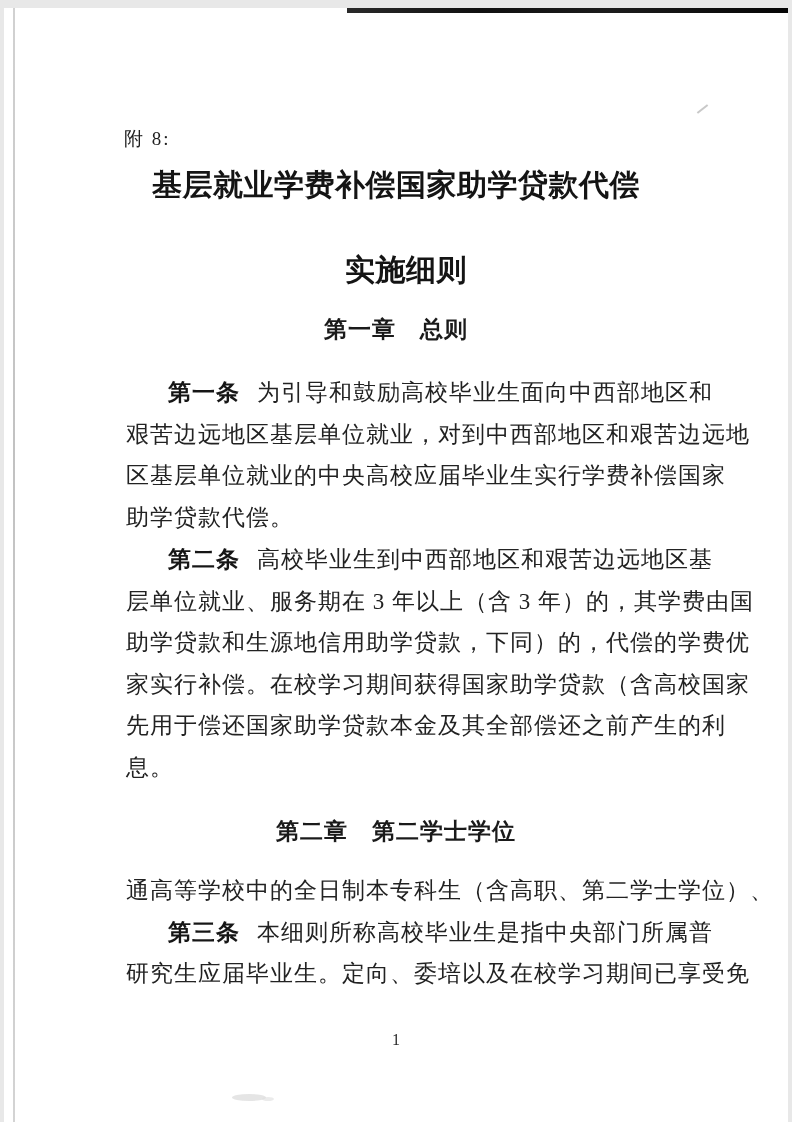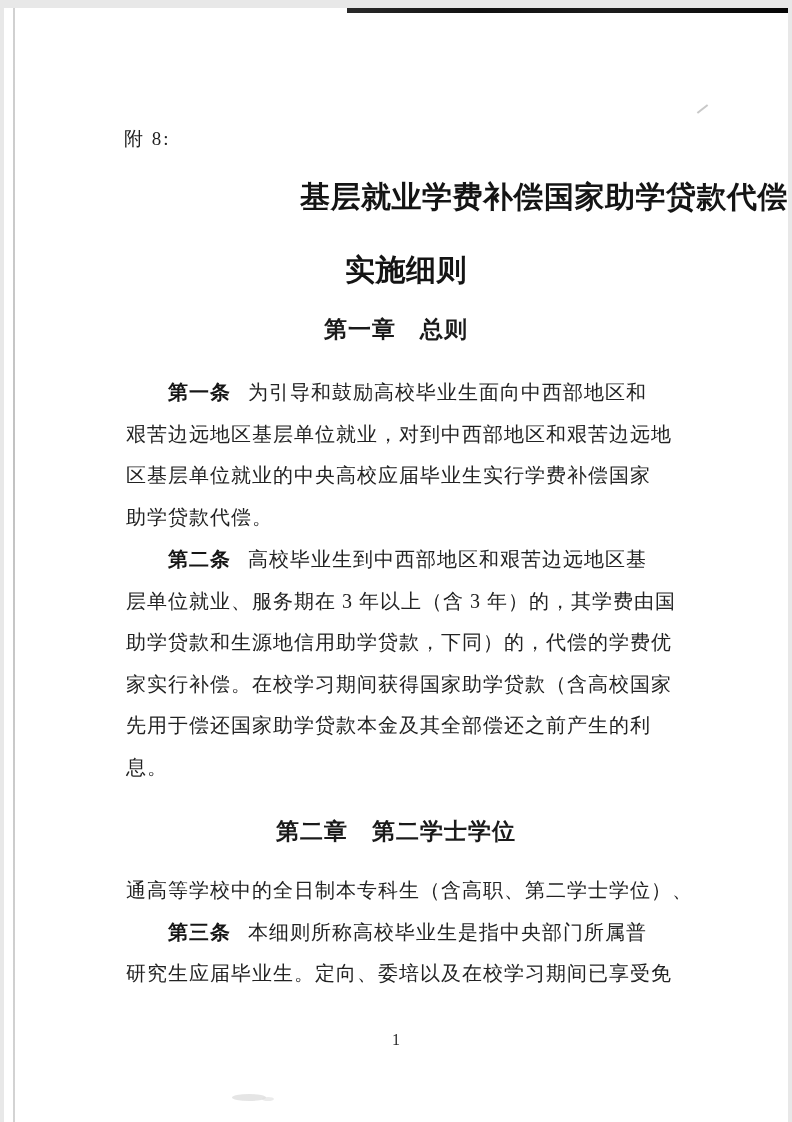--- a/index.html
+++ b/index.html
@@ -38,33 +38,33 @@
   
   .attachment {
     position: absolute; left: 120px; top: 116px;
     font-size: 19px; line-height: 30px; letter-spacing: 2px;
   }
   .doc-title {
     position: absolute; left: 0; right: 0; text-align: center;
     font-weight: 700; font-size: 30px; line-height: 42px; color: #141414;
     letter-spacing: 0.5px;
   }
-  .doc-title.l1 { top: 168px; text-align: right; }
+  .doc-title.l1 { top: 156px; }
   .doc-title.l2 { top: 241px; padding-left: 20px; }
   .chapter {
     position: absolute; left: 0; right: 0; text-align: center;
     font-family: "Liberation Sans", "DejaVu Sans", sans-serif;
     font-weight: 700; font-size: 23px; line-height: 34px; color: #1a1a1a;
     letter-spacing: 1px;
   }
   .chapter.c1 { top: 304px; }
   .chapter.c2 { top: 806px; }
   .article {
     position: absolute; left: 122px; width: 604px;
-    font-size: 20px; letter-spacing: 1px; color: #222;
+    font-size: 23px; letter-spacing: 1px; color: #222;
   }
   .article.a1 { top: 364px; }
   .article.a2 { top: 531px; }
   .article.a3 { top: 862px; }
   .bodyline { height: 41.6px; line-height: 41.6px; white-space: nowrap; }
   .bodyline.first { text-indent: 42px; }
   .art-head {
     font-family: "Liberation Sans", "DejaVu Sans", sans-serif;
     font-weight: 700; margin-right: 17px; color: #161616;
   }

